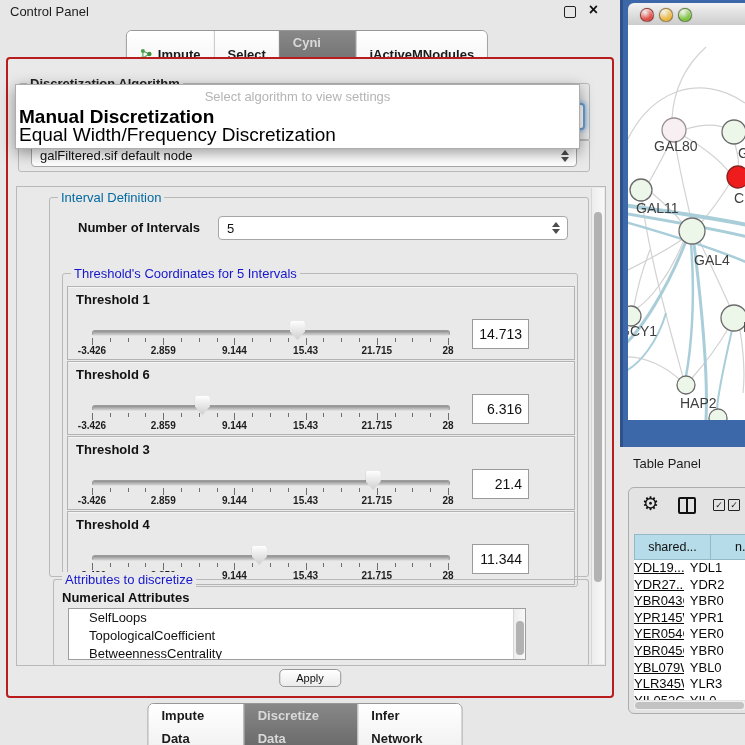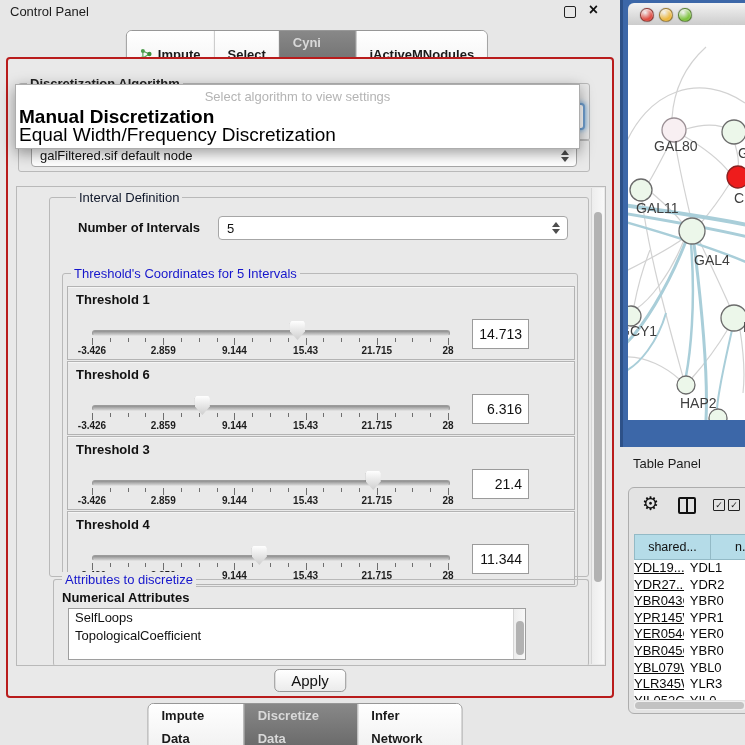--- a/index.html
+++ b/index.html
@@ -16,21 +16,21 @@
        border-left:1px solid #c6c6c6;display:flex;align-items:center;gap:5px;background:linear-gradient(#fff,#f1f1f1);}
   .seg:first-child{border-left:none;}
   .seg.sel{background:linear-gradient(#888,#686868);color:#d9d9d9;border-left-color:#7a7a7a;}
   #top-tabs{left:307px;top:30px;transform:translateX(-50%);}
   #bottom-tabs{left:305px;top:703px;transform:translateX(-50%);}
   .cp-main{position:absolute;left:6px;top:57px;width:604px;height:637px;background:#e9e9e9;
            border:2px solid #b91c1c;border-radius:4px;}
   .group{position:absolute;border:1px solid #b9b9b9;border-radius:3px;}
   .gtitle{position:absolute;top:-8px;left:8px;background:#e9e9e9;padding:0 3px;font-size:13px;white-space:nowrap;}
   .gtitle.dark{color:#222;font-weight:bold;}
-  .gtitle.green{color:#0f172a;margin-left:18px;}
+  .gtitle.green{color:#0369a1;}
   .gtitle.blue{color:#1616cc;}
   .combo{position:absolute;background:#fff;border:1px solid #a6a6a6;border-radius:4px;font-size:13px;color:#111;
          display:flex;align-items:center;padding:0 8px;box-sizing:border-box;}
   .combo.focused{border:2px solid #6f9fd0;box-shadow:0 0 5px 1px rgba(90,157,217,.75);}
   .stepper{position:absolute;right:7px;top:50%;transform:translateY(-50%);display:flex;flex-direction:column;gap:2px;}
   .tri-up{width:0;height:0;border-left:4px solid transparent;border-right:4px solid transparent;border-bottom:5px solid #4e4e4e;}
   .tri-down{width:0;height:0;border-left:4px solid transparent;border-right:4px solid transparent;border-top:5px solid #4e4e4e;}
   .popup{position:absolute;left:7px;top:25px;width:563px;height:63px;background:#fff;border:1px solid #adadad;
          box-shadow:0 4px 14px rgba(0,0,0,.4);z-index:20;}
   .popup .ph{text-align:center;color:#b4b4b4;font-size:13px;padding-top:4px;height:19px;}
@@ -47,23 +47,23 @@
   .thumb{position:absolute;top:34px;width:15px;height:19px;background:linear-gradient(#fefefe,#cfcfcf);
          clip-path:polygon(10% 0,90% 0,100% 12%,100% 55%,50% 100%,0 55%,0 12%);
          filter:drop-shadow(0 1px 1px rgba(0,0,0,.5));}
   .tick{position:absolute;top:51px;width:1px;background:#6e6e6e;}
   .tickl{position:absolute;top:58px;transform:translateX(-50%);font-size:10px;font-weight:bold;color:#1d1d1d;white-space:nowrap;}
   .vbox{position:absolute;left:404px;top:32px;width:57px;height:30px;background:#fff;border:1px solid #9b9b9b;
         font-size:14px;text-align:right;line-height:28px;padding-right:6px;box-sizing:border-box;}
   .attr-sub{position:absolute;left:8px;top:10px;font-size:13px;font-weight:bold;}
   .attr-list{position:absolute;left:14px;top:28px;width:456px;height:50px;background:#fff;border:1px solid #9e9e9e;
              overflow:hidden;font-size:13px;}
-  .attr-item{line-height:18px;padding-left:6px;}
+  .attr-item{line-height:18px;padding-left:20px;}
   .btn{position:absolute;background:linear-gradient(#fff,#ebebeb);border:1px solid #979797;border-radius:5px;
-       font-size:15px;padding:2px 16px;color:#111;}
+       font-size:11px;padding:2px 16px;color:#111;}
   
   #network-window{position:absolute;left:620px;top:0;width:127px;height:447px;background:#3c67a8;
                   box-shadow:inset 3px 0 0 #2d5188;}
   .nw-titlebar{position:absolute;left:8px;top:3px;right:0;height:22px;background:linear-gradient(#f3f3f3,#cccccc);
                border-bottom:1px solid #979797;border-top-left-radius:6px;}
   .tlight{position:absolute;top:5px;width:12px;height:12px;border-radius:50%;box-shadow:inset 0 1px 2px rgba(255,255,255,.8),0 0 1px rgba(0,0,0,.6);}
   .nw-canvas{position:absolute;left:8px;top:25px;width:117px;height:395px;background:#fff;overflow:hidden;}
   #table-panel{position:absolute;left:620px;top:447px;width:125px;height:298px;}
   .tp-title{position:absolute;left:13px;top:9px;font-size:13px;color:#1c1c1c;}
   .tp-box{position:absolute;left:8px;top:40px;width:119px;height:225px;background:#e3e3e3;
@@ -304,20 +304,21 @@
         </div>
       </div>
 
       <div class="group" style="left:36px;top:392px;width:534px;height:86px;border-bottom:none;">
         <span class="gtitle blue">Attributes to discretize</span>
         <span class="attr-sub">Numerical Attributes</span>
         <div class="attr-list">
           <div id="attr-items">
               <div class="attr-item">SelfLoops</div>
               <div class="attr-item">TopologicalCoefficient</div>
+              <div class="attr-item">BetweennessCentrality</div>
             </div>
           <div class="vscroll" style="right:0;top:0;bottom:0;width:11px;">
               <div class="vthumb" style="top:12px;height:34px;"></div>
             </div>
         </div>
       </div>
 
       <div class="vscroll">
         <div class="vthumb" style="top:24px;height:370px;"></div>
       </div>

